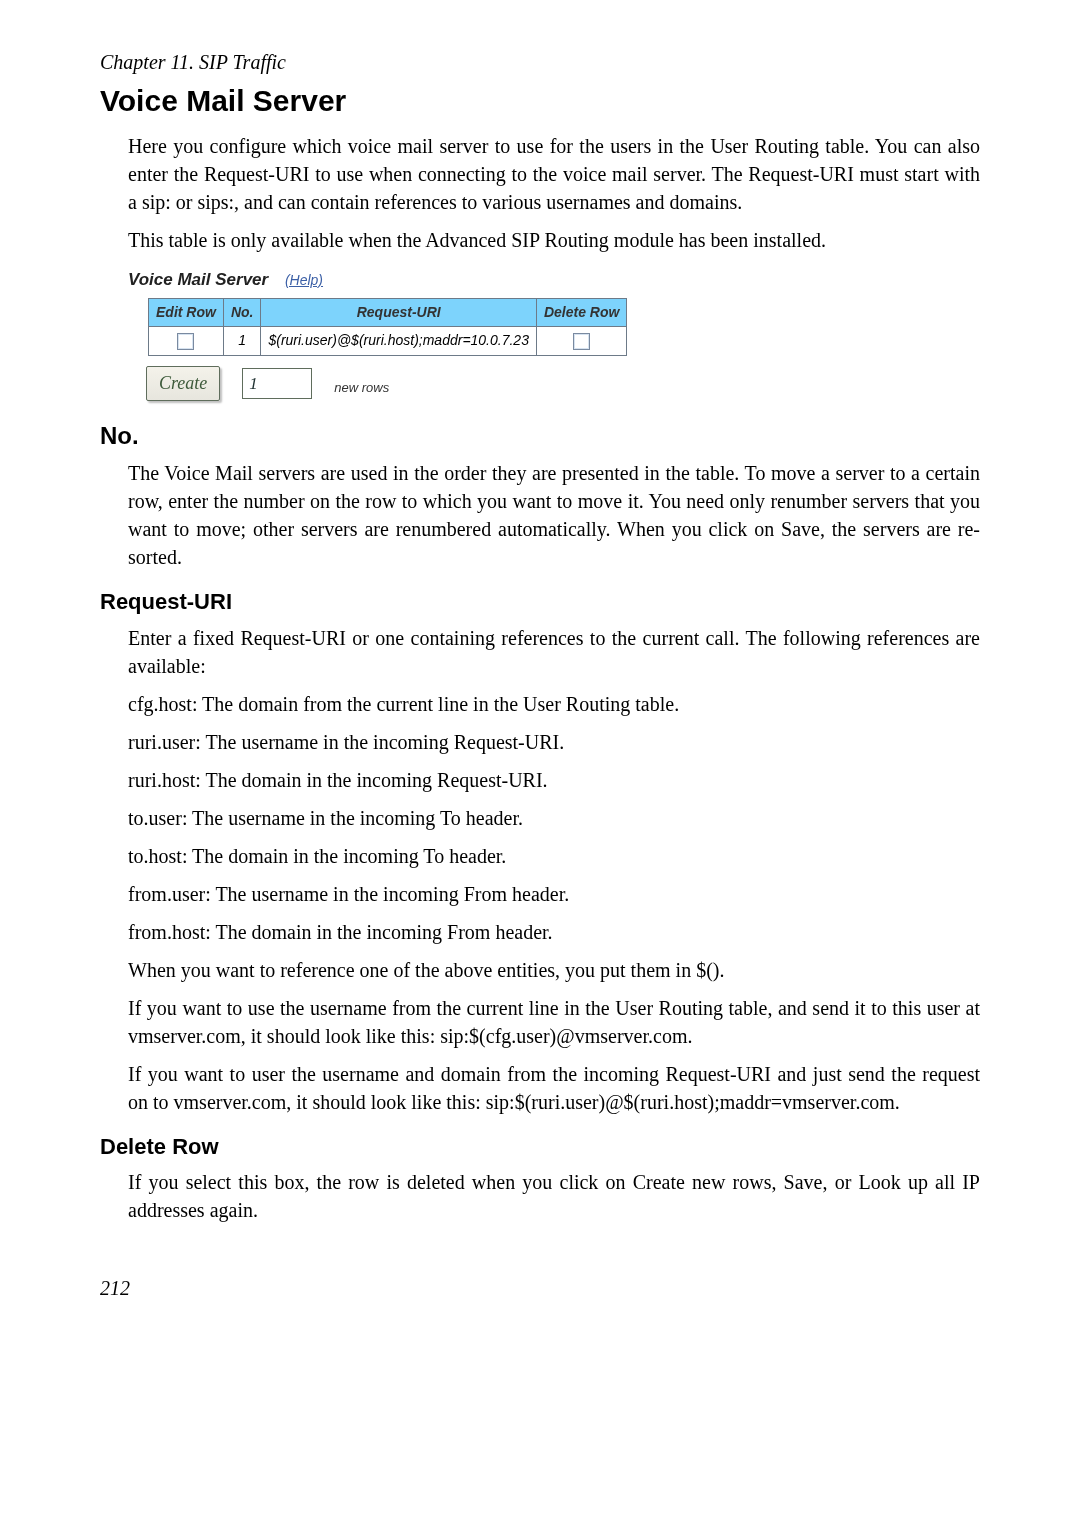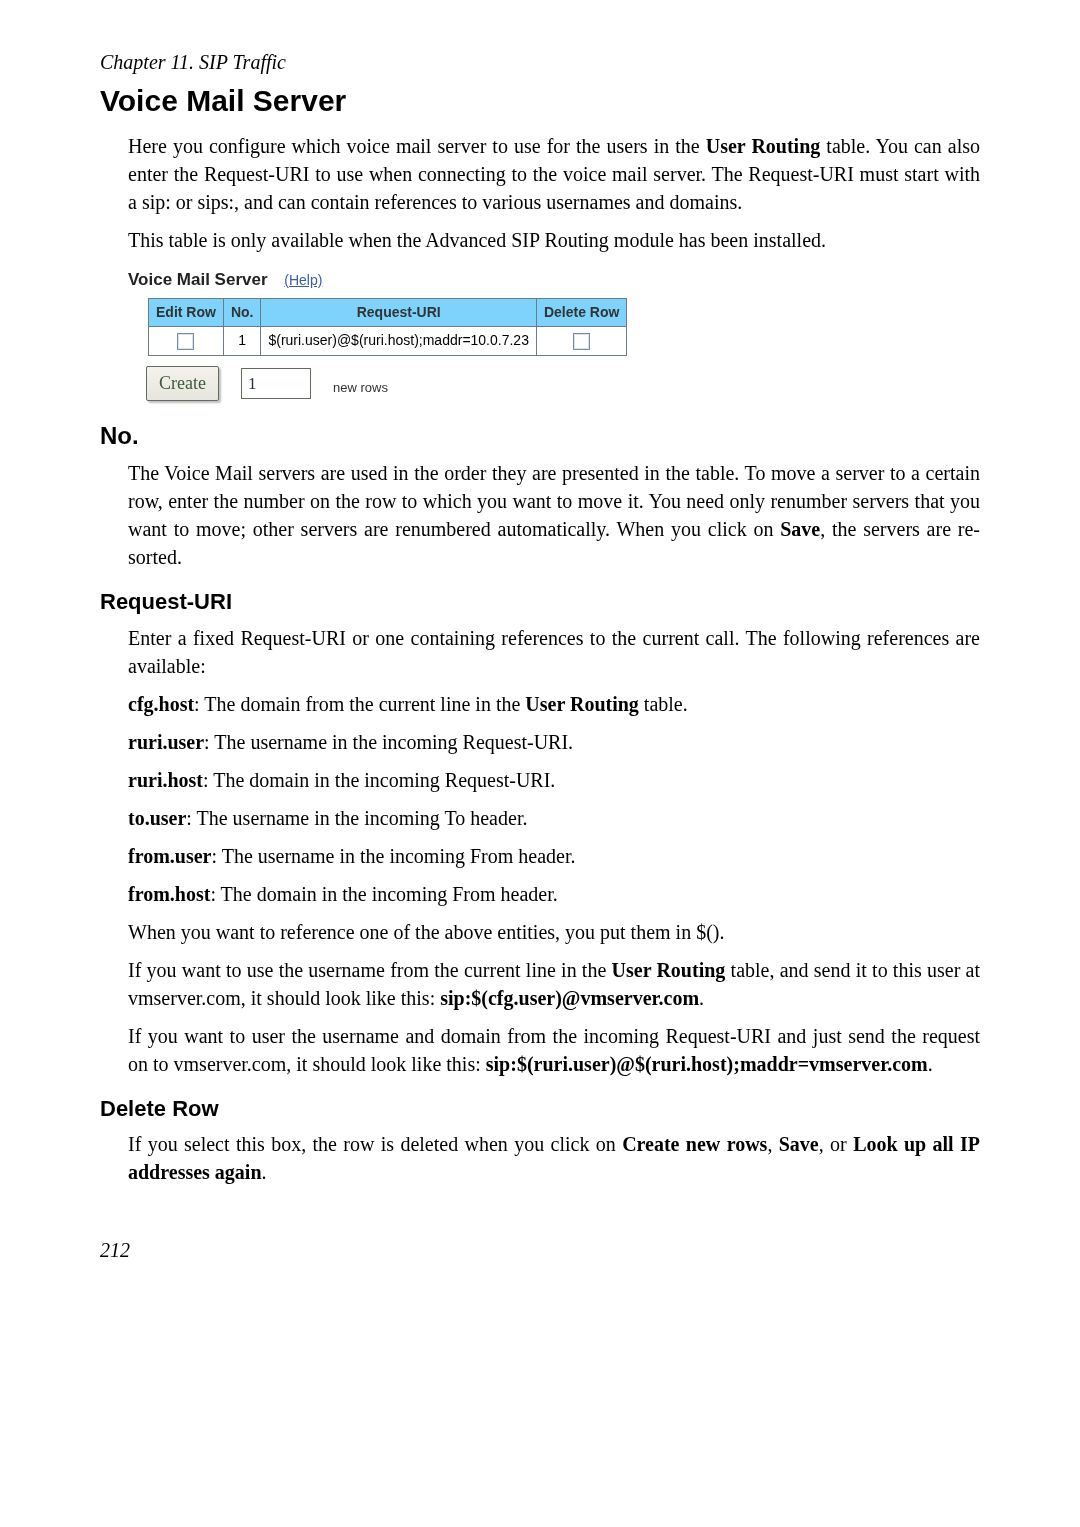--- a/index.html
+++ b/index.html
@@ -35,31 +35,32 @@
     font-weight: bold;
     font-size: 24px;
     margin: 18px 0 6px 0;
   }
   h3.subsection-heading {
     font-family: Arial, Helvetica, sans-serif;
     font-weight: bold;
     font-size: 22px;
     margin: 16px 0 6px 0;
   }
-  .bold { font-weight: bold; margin-top: 24px; }
+  .bold { font-weight: normal; margin-top: 24px; }
   .page-number {
     font-style: italic;
     margin-top: 50px;
     font-size: 20px;
   }
 
   
   .panel {
     margin: 14px 0 14px 0;
     max-width: 600px;
+    font-style: italic;
   }
   .panel-title {
     font-family: Verdana, Arial, sans-serif;
     font-weight: bold;
     font-size: 17px;
     color: #222;
     margin-bottom: 6px;
   }
   .panel-title .help-link {
     font-family: Verdana, Arial, sans-serif;
@@ -187,20 +188,21 @@
 
 
   <p><span class="bold">cfg.host</span><span>: The domain from the current line in the </span><span class="bold">User Routing</span><span> table.</span></p>
 
   <p><span class="bold">ruri.user</span><span>: The username in the incoming Request-URI.</span></p>
 
   <p><span class="bold">ruri.host</span><span>: The domain in the incoming Request-URI.</span></p>
 
   <p><span class="bold">to.user</span><span>: The username in the incoming To header.</span></p>
 
+  <p><span class="bold">to.host</span><span>: The domain in the incoming To header.</span></p>
 
   <p><span class="bold">from.user</span><span>: The username in the incoming From header.</span></p>
 
   <p><span class="bold">from.host</span><span>: The domain in the incoming From header.</span></p>
 
   <p>When you want to reference one of the above entities, you put them in $().</p>
 
   <p>
     <span>If you want to use the username from the current line in the </span><span class="bold">User Routing</span><span> table, and send it to this user at vmserver.com, it should look like this: </span><span class="bold">sip:$(cfg.user)@vmserver.com</span><span>.</span>
   </p>

